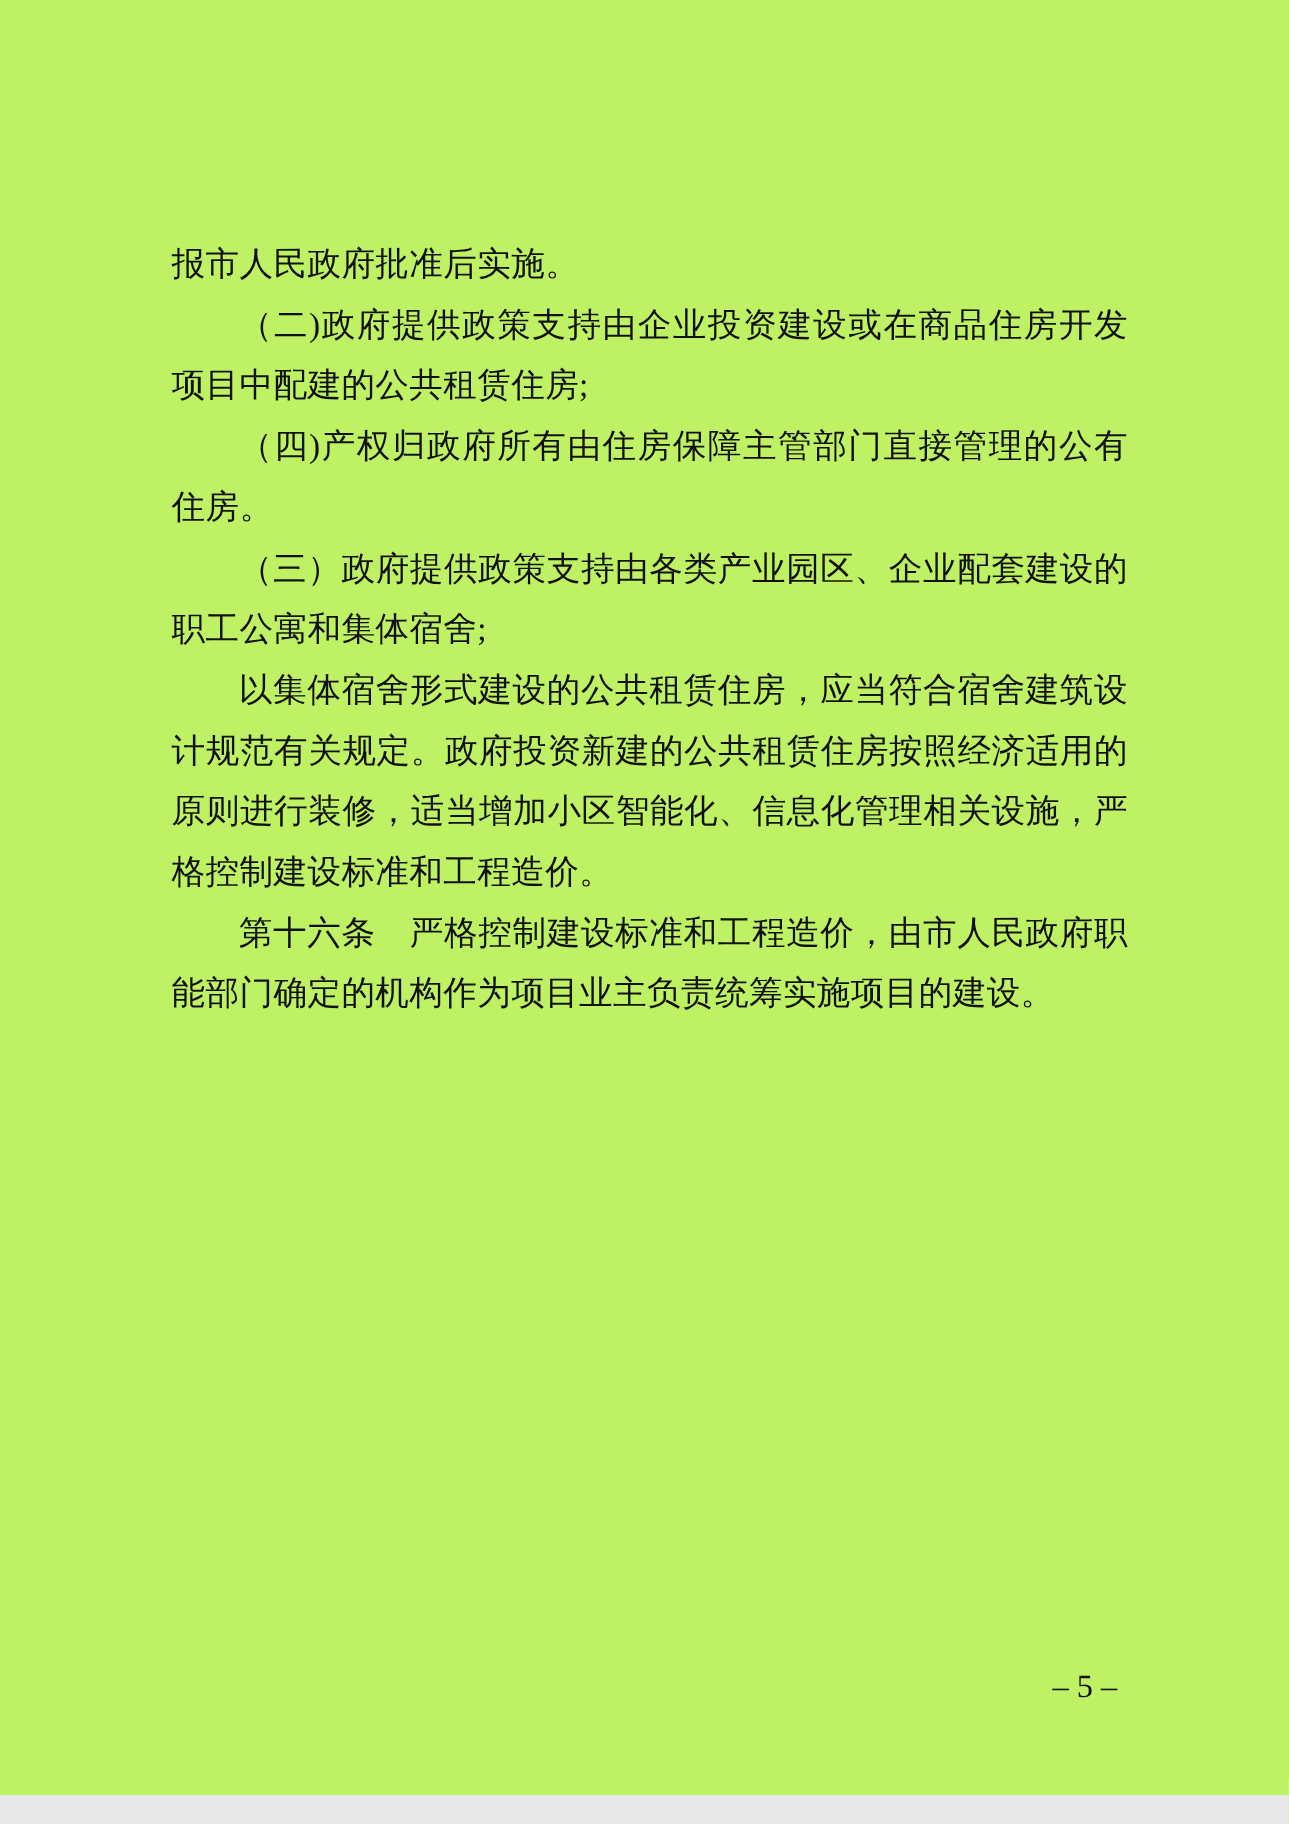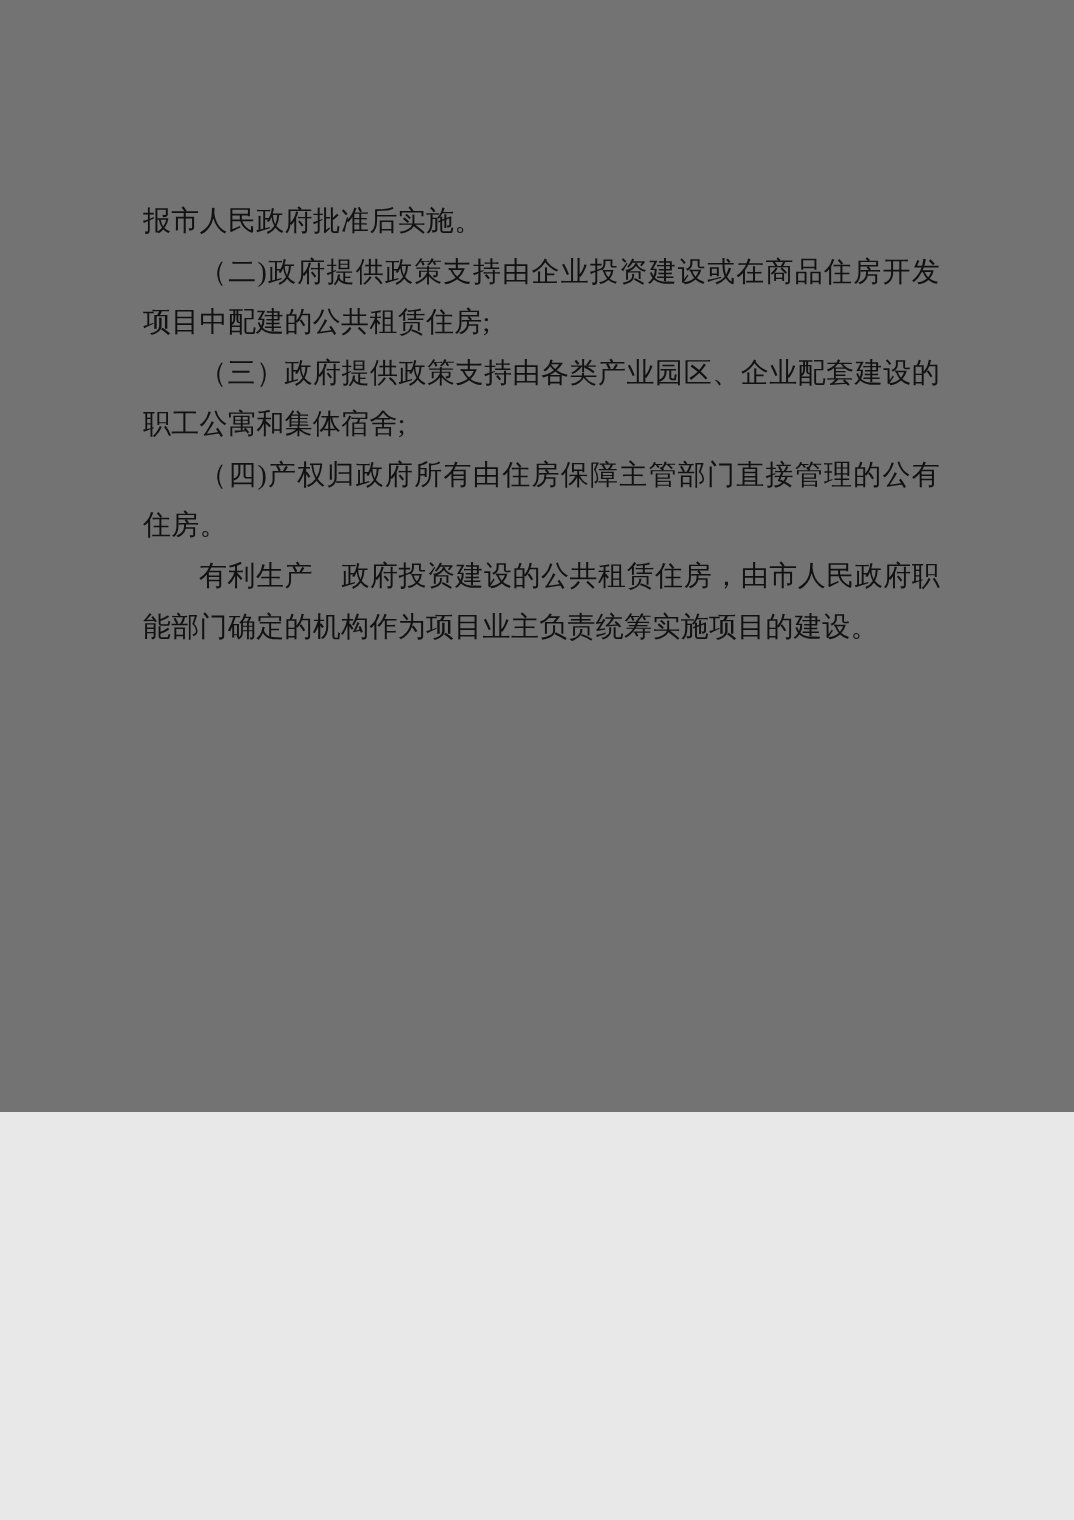--- a/index.html
+++ b/index.html
@@ -3,23 +3,23 @@
 <meta charset="utf-8">
 <style>
   html, body {
     margin: 0;
     padding: 0;
     background: #e8e8e8;
   }
   .page {
     position: relative;
     width: 1074px;
-    height: 1112px;
+    height: 1496px;
     margin: 0 auto;
-    background: #737373;
+    background: #bef264;
     font-family: "Liberation Serif", "DejaVu Serif", serif;
     color: #111111;
     overflow: hidden;
   }
   .content {
     position: absolute;
     top: 196px;
     left: 143px;
     width: 797px;
     font-size: 28px;
@@ -45,20 +45,21 @@
     white-space: pre;
   }
 </style>
 </head>
 <body>
 
 <div class="page">
   <main class="content">
     <p class="para first">报市人民政府批准后实施。</p>
     <p class="para">（二)政府提供政策支持由企业投资建设或在商品住房开发项目中配建的公共租赁住房;</p>
+    <p class="para">（四)产权归政府所有由住房保障主管部门直接管理的公有住房。</p>
     <p class="para">（三）政府提供政策支持由各类产业园区、企业配套建设的职工公寓和集体宿舍;</p>
-    <p class="para">（四)产权归政府所有由住房保障主管部门直接管理的公有住房。</p>
-    <p class="para">有利生产　政府投资建设的公共租赁住房，由市人民政府职能部门确定的机构作为项目业主负责统筹实施项目的建设。</p>
+    <p class="para">以集体宿舍形式建设的公共租赁住房，应当符合宿舍建筑设计规范有关规定。政府投资新建的公共租赁住房按照经济适用的原则进行装修，适当增加小区智能化、信息化管理相关设施，严格控制建设标准和工程造价。</p>
+    <p class="para">第十六条　严格控制建设标准和工程造价，由市人民政府职能部门确定的机构作为项目业主负责统筹实施项目的建设。</p>
   </main>
   <footer class="page-footer">
     <span>– 5 –</span>
   </footer>
 </div>
 
 </body></html>

